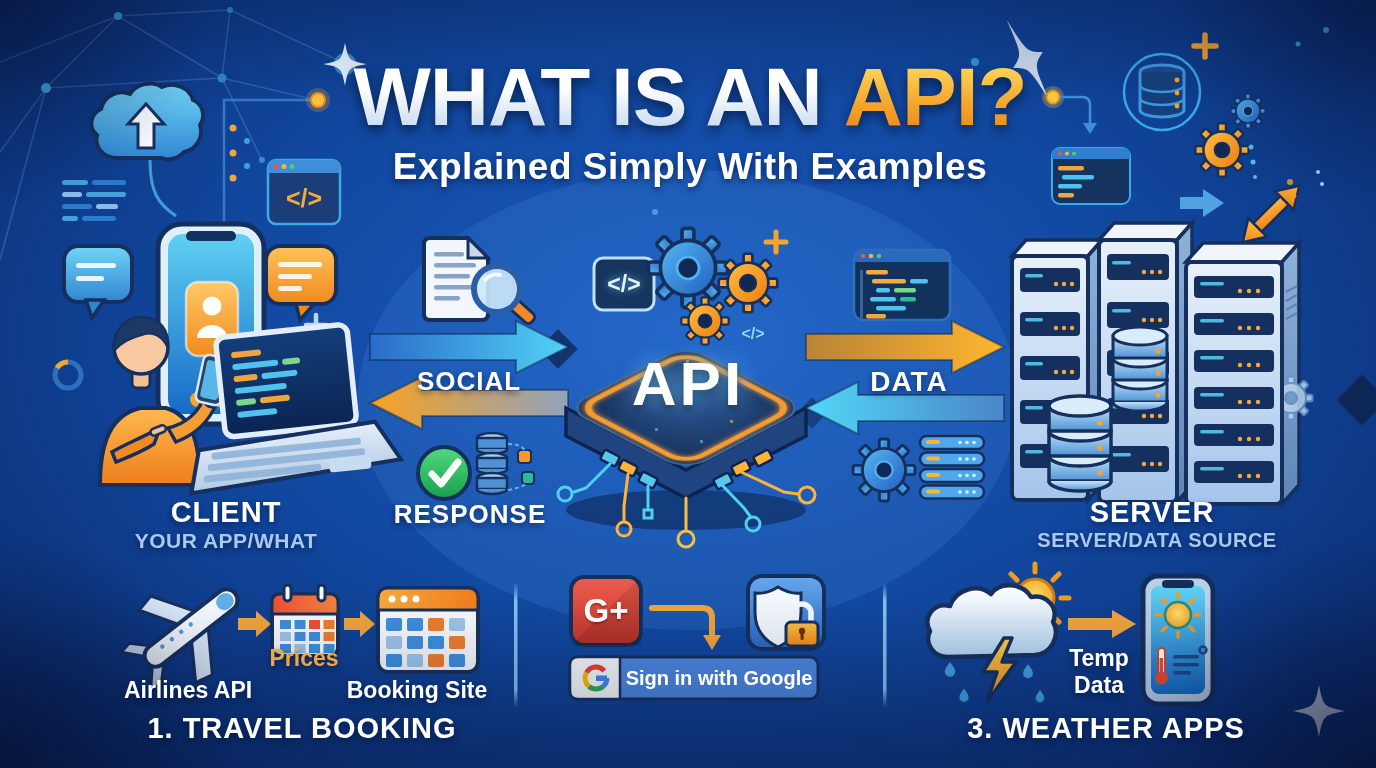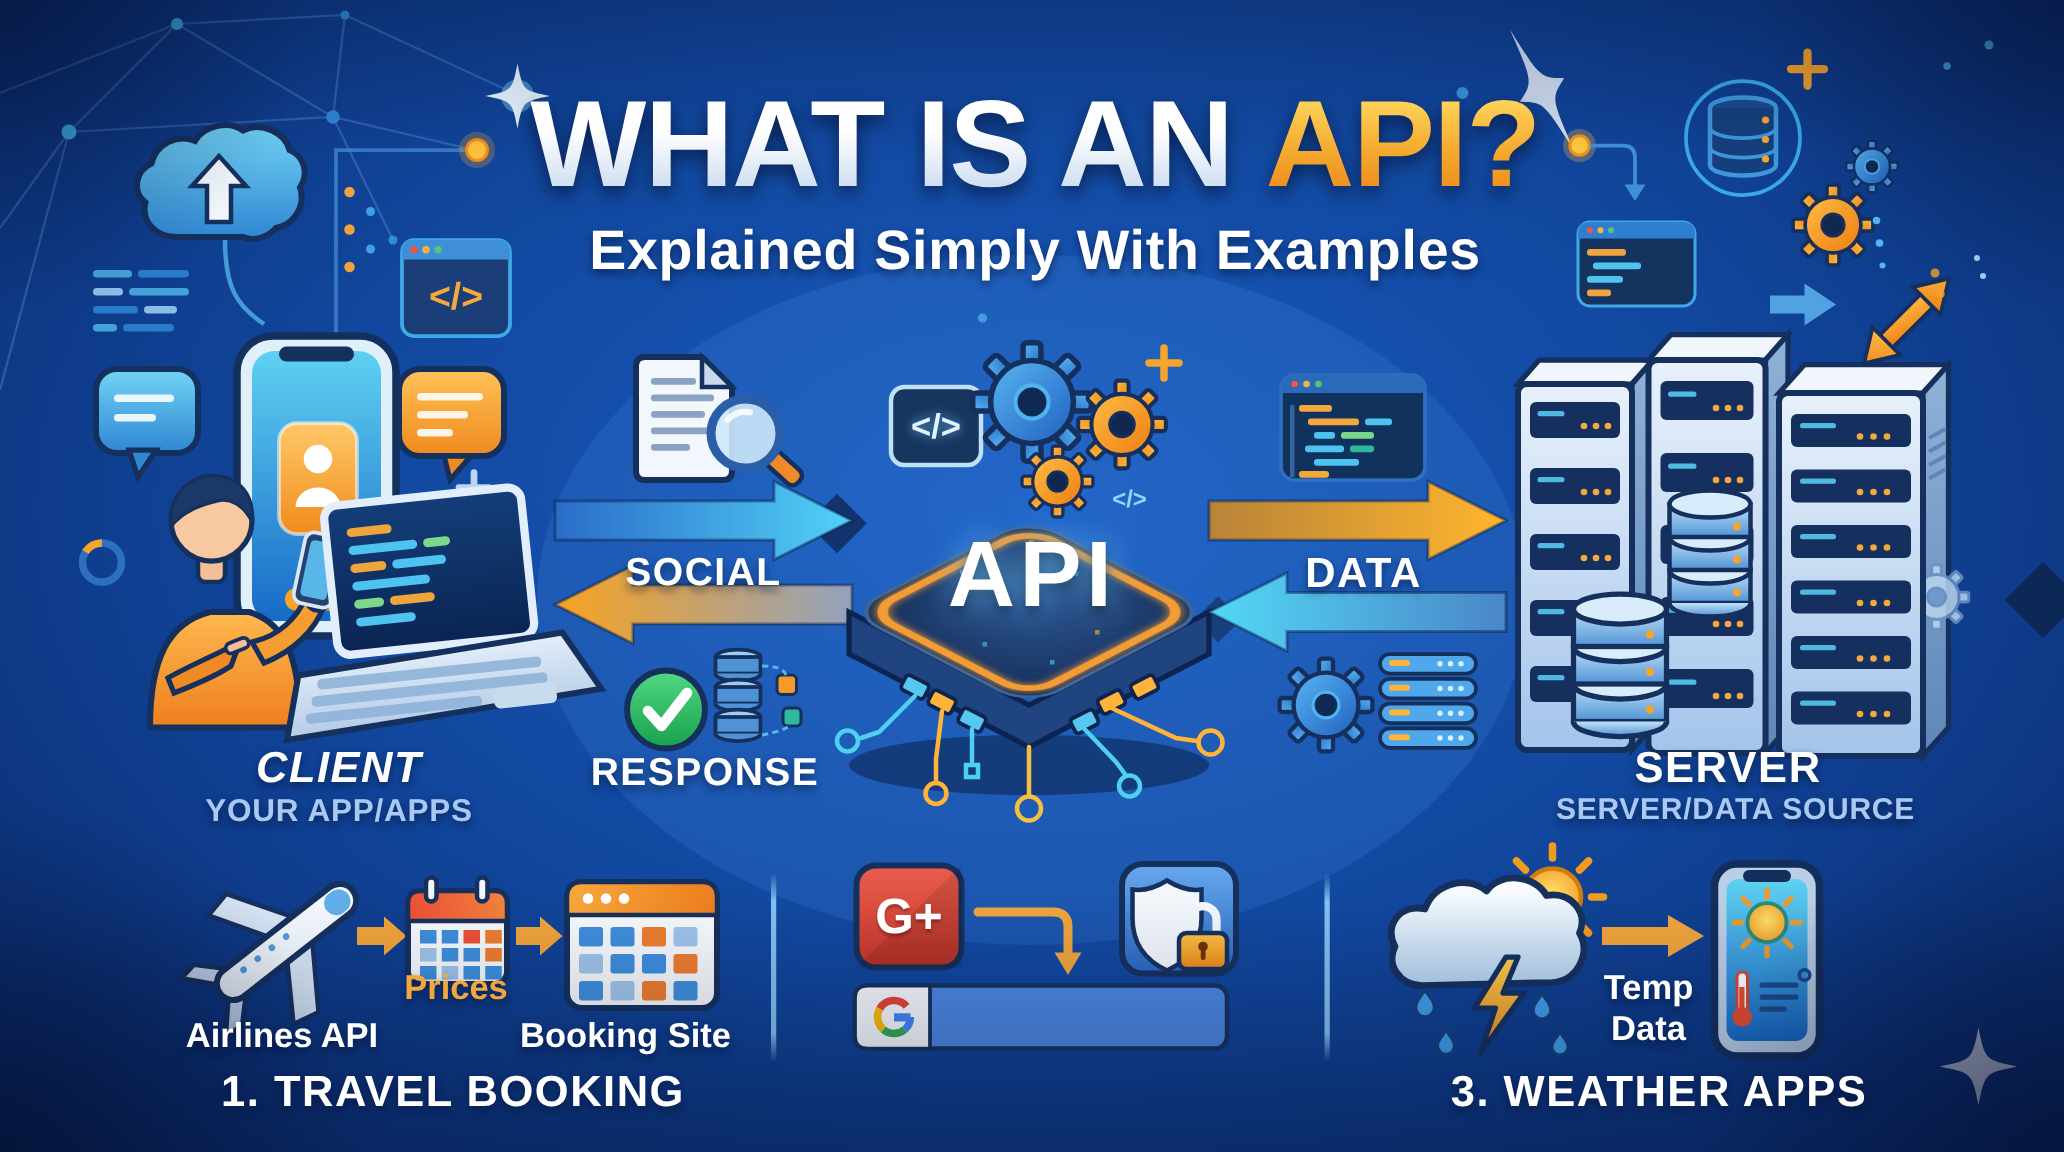--- a/index.html
+++ b/index.html
@@ -19,21 +19,21 @@
   #title{left:690px;top:50px;font-size:82px;letter-spacing:-1px;text-shadow:none;
      filter:drop-shadow(0 5px 6px rgba(3,12,40,.65));}
   #title .w{background:linear-gradient(180deg,#ffffff 40%,#bed3ec 96%);-webkit-background-clip:text;background-clip:text;color:transparent;}
   #title .o{background:linear-gradient(180deg,#ffd95e 12%,#f4a62c 58%,#ee7d14 100%);-webkit-background-clip:text;background-clip:text;color:transparent;margin-left:22px;}
   #subtitle{left:690px;top:146px;font-size:37px;letter-spacing:.5px;}
   #api-label{left:688px;top:348px;font-size:62px;letter-spacing:3px;
      text-shadow:0 0 22px rgba(110,200,255,.9),0 4px 8px rgba(2,10,30,.7);}
   #request-label{left:469px;top:366px;font-size:26px;letter-spacing:1px;}
   #response-label{left:470px;top:499px;font-size:26px;letter-spacing:1px;}
   #data-label{left:909px;top:366px;font-size:28px;letter-spacing:1px;}
-  #client-title{left:226px;top:496px;font-size:29px;letter-spacing:1px;font-style:italic;}
+  #client-title{left:226px;top:496px;font-size:29px;letter-spacing:1px;}
   #client-subtitle{left:226px;top:529px;font-size:21px;color:#a9c9f2;letter-spacing:.5px;}
   #server-title{left:1152px;top:496px;font-size:29px;letter-spacing:1px;}
   #server-subtitle{left:1157px;top:529px;font-size:20px;color:#a9c9f2;letter-spacing:.5px;}
   #airlines-label{left:188px;top:677px;font-size:23px;}
   #prices-label{left:304px;top:645px;font-size:23px;color:#f2a73c;}
   #booking-label{left:417px;top:677px;font-size:23px;}
   #travel-title{left:302px;top:712px;font-size:29px;letter-spacing:1px;}
   #social-title{left:690px;top:712px;font-size:29px;letter-spacing:1px;}
   #weather-title{left:1082px;top:712px;font-size:29px;letter-spacing:1px;margin-left:24px;}
   #temp-line1{left:1099px;top:645px;font-size:23px;}
@@ -805,27 +805,28 @@
 <div class="t codechip" id="code-a">&lt;/&gt;</div>
 <div class="t codechip" id="code-b">&lt;/&gt;</div>
 <div class="t codechip" id="code-c">&lt;/&gt;</div>
 
 <div class="t" id="request-label">SOCIAL</div>
 <div class="t" id="response-label">RESPONSE</div>
 <div class="t" id="api-label">API</div>
 <div class="t" id="data-label">DATA</div>
 
 <div class="t" id="client-title">CLIENT</div>
-<div class="t" id="client-subtitle">YOUR APP/APPS</div>
+<div class="t" id="client-subtitle">YOUR APP/WHAT</div>
 <div class="t" id="server-title">SERVER</div>
 <div class="t" id="server-subtitle">SERVER/DATA SOURCE</div>
 
 <div class="t" id="airlines-label">Airlines API</div>
 <div class="t" id="prices-label">Prices</div>
 <div class="t" id="booking-label">Booking Site</div>
 <div class="t" id="travel-title">1. TRAVEL BOOKING</div>
 
 <div class="t" id="gplus-label">G+</div>
+<div class="t" id="signin-label">Sign in with Google</div>
 
 <div class="t" id="temp-line1">Temp</div>
 <div class="t" id="temp-line2">Data</div>
 <div class="t" id="weather-title">3. WEATHER APPS</div>
 </div>
 
 </body></html>

